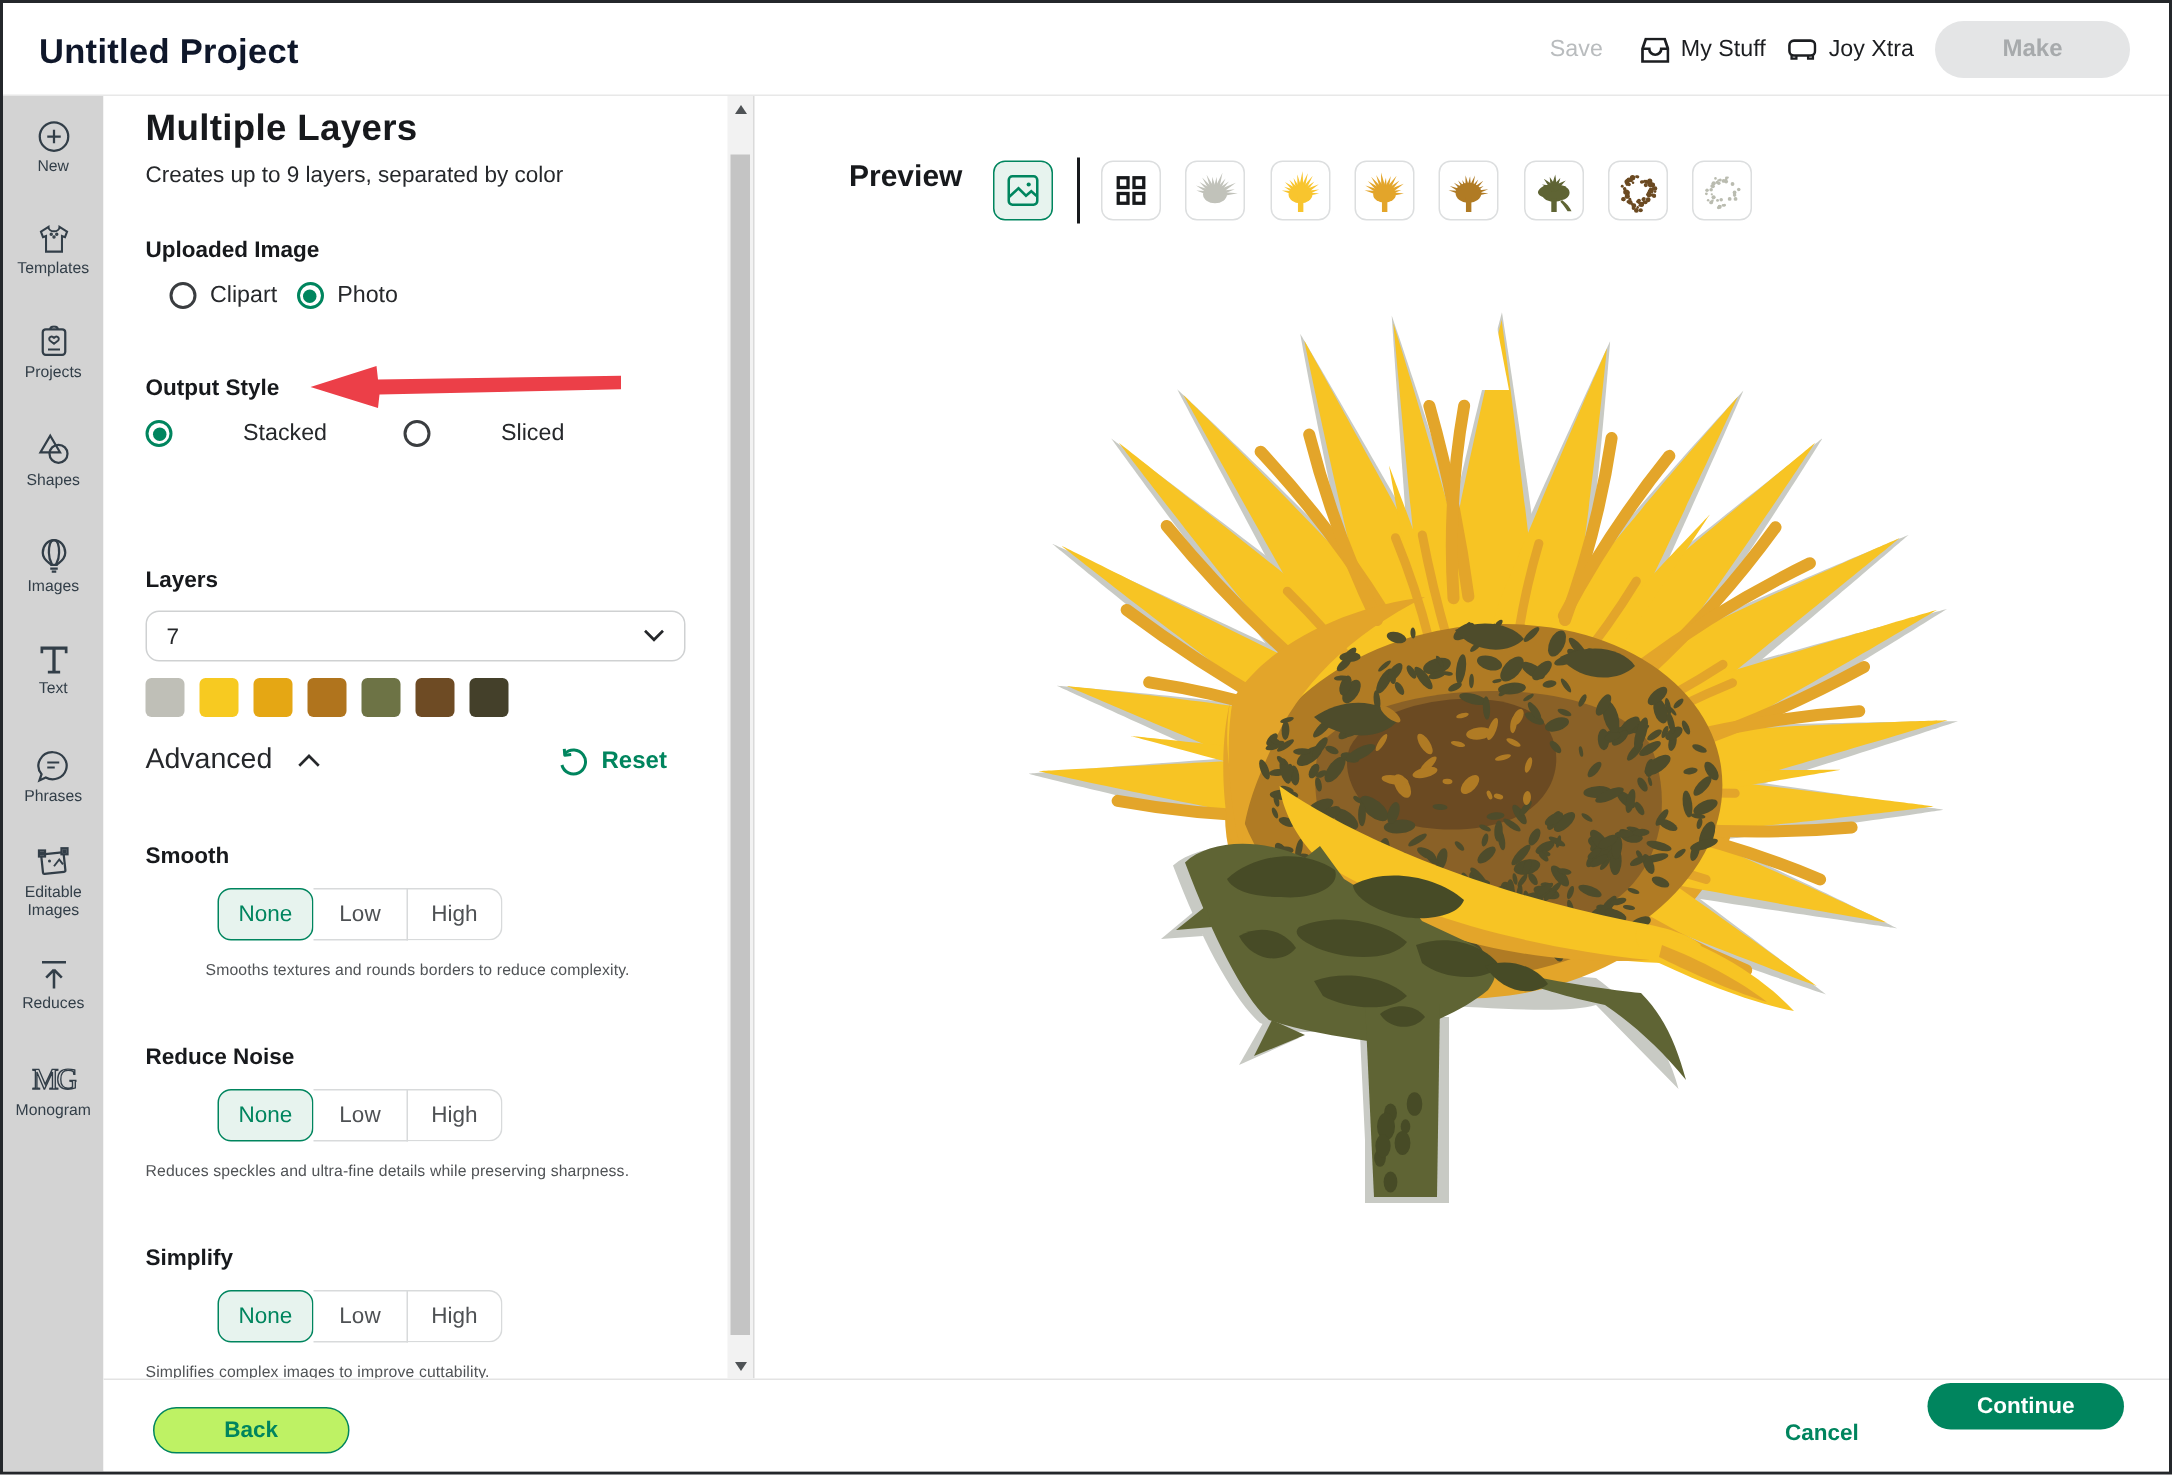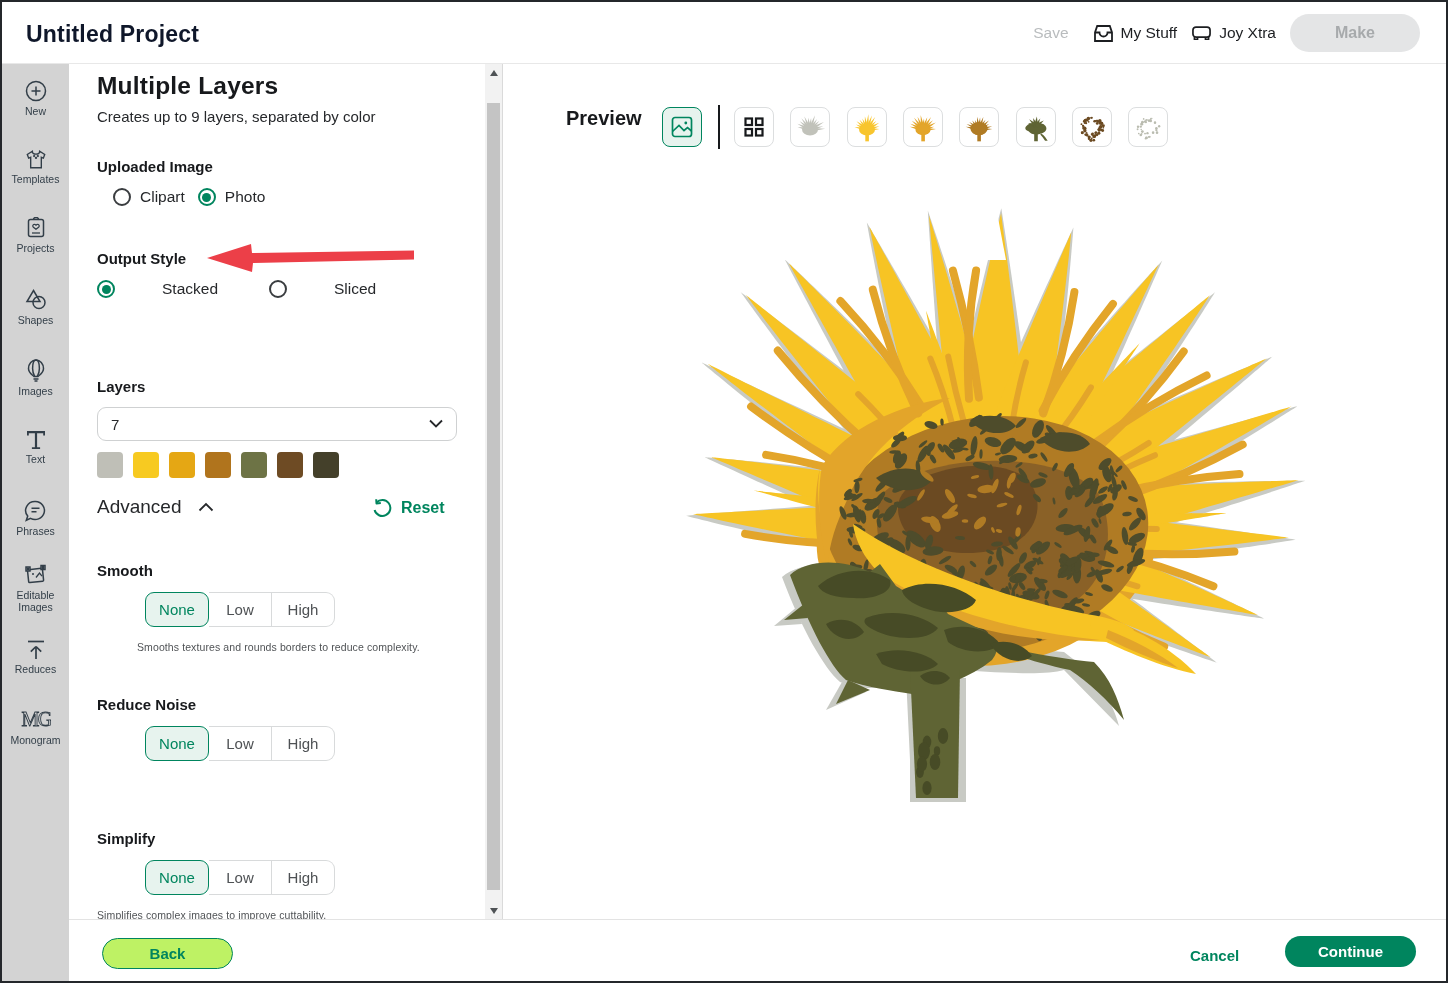--- a/index.html
+++ b/index.html
@@ -93,21 +93,21 @@
     position:absolute; left:67px; bottom:0; right:0; height:62px; background:#fff;
     border-top:1px solid #e3e3e3;
   }
   .backbtn {
     position:absolute; left:33px; top:18px; width:131px; height:31px;
     border:1.5px solid #00855e; border-radius:16px; color:#00855e;
     font-size:15px; font-weight:bold; display:flex; align-items:center; justify-content:center; background:#bef264;
   }
   .cancel { position:absolute; left:1121px; top:27px; font-size:15px; font-weight:bold; color:#00855e; }
   .contbtn {
-    position:absolute; left:1216px; top:16px; width:131px; height:31px;
+    position:absolute; left:1216px; top:2px; width:131px; height:31px;
     background:#00855e; border-radius:16px; color:#fff;
     font-size:15px; font-weight:bold; display:flex; align-items:center; justify-content:center;
   }
 </style>
 </head>
 <body>
 
 <div class="topbar">
   <div class="title">Untitled Project</div>
   <div class="tb-right">
@@ -265,20 +265,21 @@
       <div class="opt">High</div>
   </div>
   <div class="desc" style="position:absolute;left:28px;top:575px;width:380px;margin-left:40px;">Smooths textures and rounds borders to reduce complexity.</div>
 
   <div class="seclabel" style="position:absolute;left:28px;top:632px;">Reduce Noise</div>
   <div class="seg" style="position:absolute;left:28px;top:662px;">
     <div class="opt on">None</div>
       <div class="opt">Low</div>
       <div class="opt">High</div>
   </div>
+  <div class="desc" style="position:absolute;left:28px;top:709px;width:380px;">Reduces speckles and ultra-fine details while preserving sharpness.</div>
 
   <div class="seclabel" style="position:absolute;left:28px;top:766px;">Simplify</div>
   <div class="seg" style="position:absolute;left:28px;top:796px;">
     <div class="opt on">None</div>
       <div class="opt">Low</div>
       <div class="opt">High</div>
   </div>
   <div class="desc" style="position:absolute;left:28px;top:843px;width:380px;">Simplifies complex images to improve cuttability.</div>
 </div>
 

